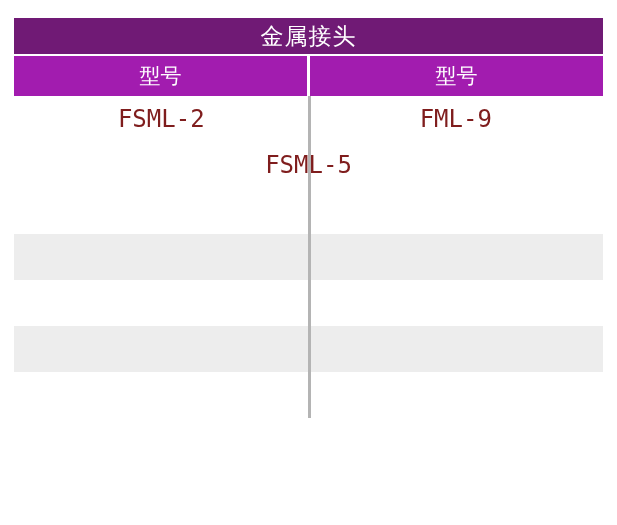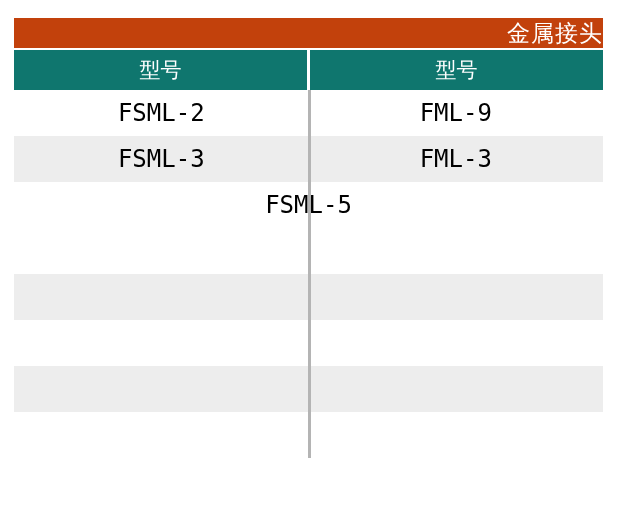--- a/index.html
+++ b/index.html
@@ -14,35 +14,35 @@
     overflow: hidden;
   }
   .table-wrap {
     position: absolute;
     left: 14px;
     top: 18px;
     width: 589px;
     background: #ffffff;
   }
   .title-row {
-    height: 30px;
-    background: #c2410c;
+    height: 36px;
+    background: #701a75;
     display: flex;
     align-items: center;
-    justify-content: flex-end;
+    justify-content: center;
   }
   .title-row .title-text {
     color: #ffffff;
     font-size: 23px;
     letter-spacing: 1px;
     font-family: "DejaVu Sans", sans-serif;
   }
   .header-row {
     height: 40px;
-    background: #0f766e;
+    background: #a21caf;
     display: flex;
     border-top: 2px solid #ffffff;
   }
   .header-cell {
     flex: 1 1 50%;
     display: flex;
     align-items: center;
     justify-content: center;
     color: #ffffff;
     font-size: 21px;
@@ -62,21 +62,21 @@
     align-items: center;
     background: #ffffff;
   }
   .data-row.alt {
     background: #ededed;
   }
   .data-cell {
     flex: 1 1 50%;
     text-align: center;
     font-size: 24px;
-    color: #000000;
+    color: #7f1d1d;
     font-family: "DejaVu Sans Mono", monospace;
     letter-spacing: 0px;
   }
   .col-divider {
     position: absolute;
     top: 0;
     bottom: 0;
     left: 50%;
     width: 3px;
     margin-left: -1px;
@@ -106,24 +106,20 @@
   </div>
 
   <div class="body-rows">
     <div class="col-divider"></div>
 
     <div class="data-row">
       <div class="data-cell">FSML-2</div>
       <div class="data-cell">FML-9</div>
     </div>
 
-    <div class="data-row alt">
-      <div class="data-cell">FSML-3</div>
-      <div class="data-cell">FML-3</div>
-    </div>
 
     <div class="data-row">
       <div class="data-cell">FSML-5</div>
     </div>
 
 
     <div class="empty-row"></div>
     <div class="empty-row alt"></div>
     <div class="empty-row"></div>
     <div class="empty-row alt"></div>

